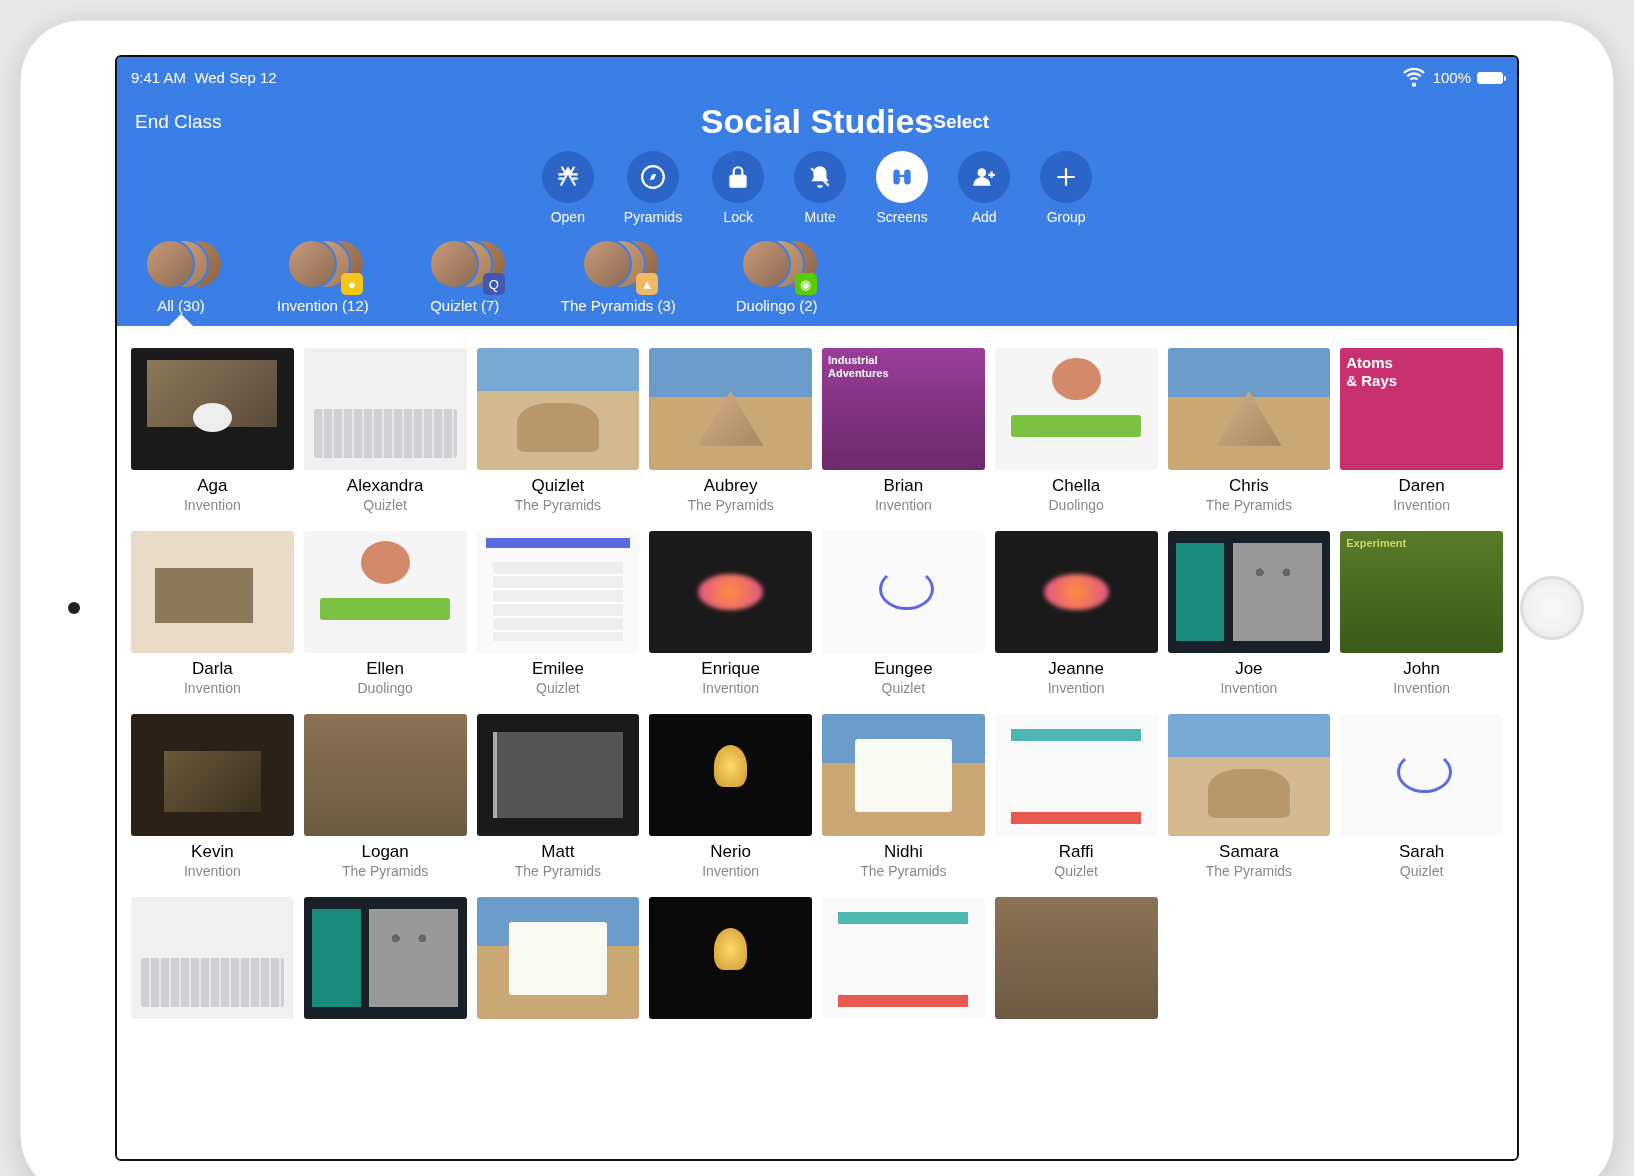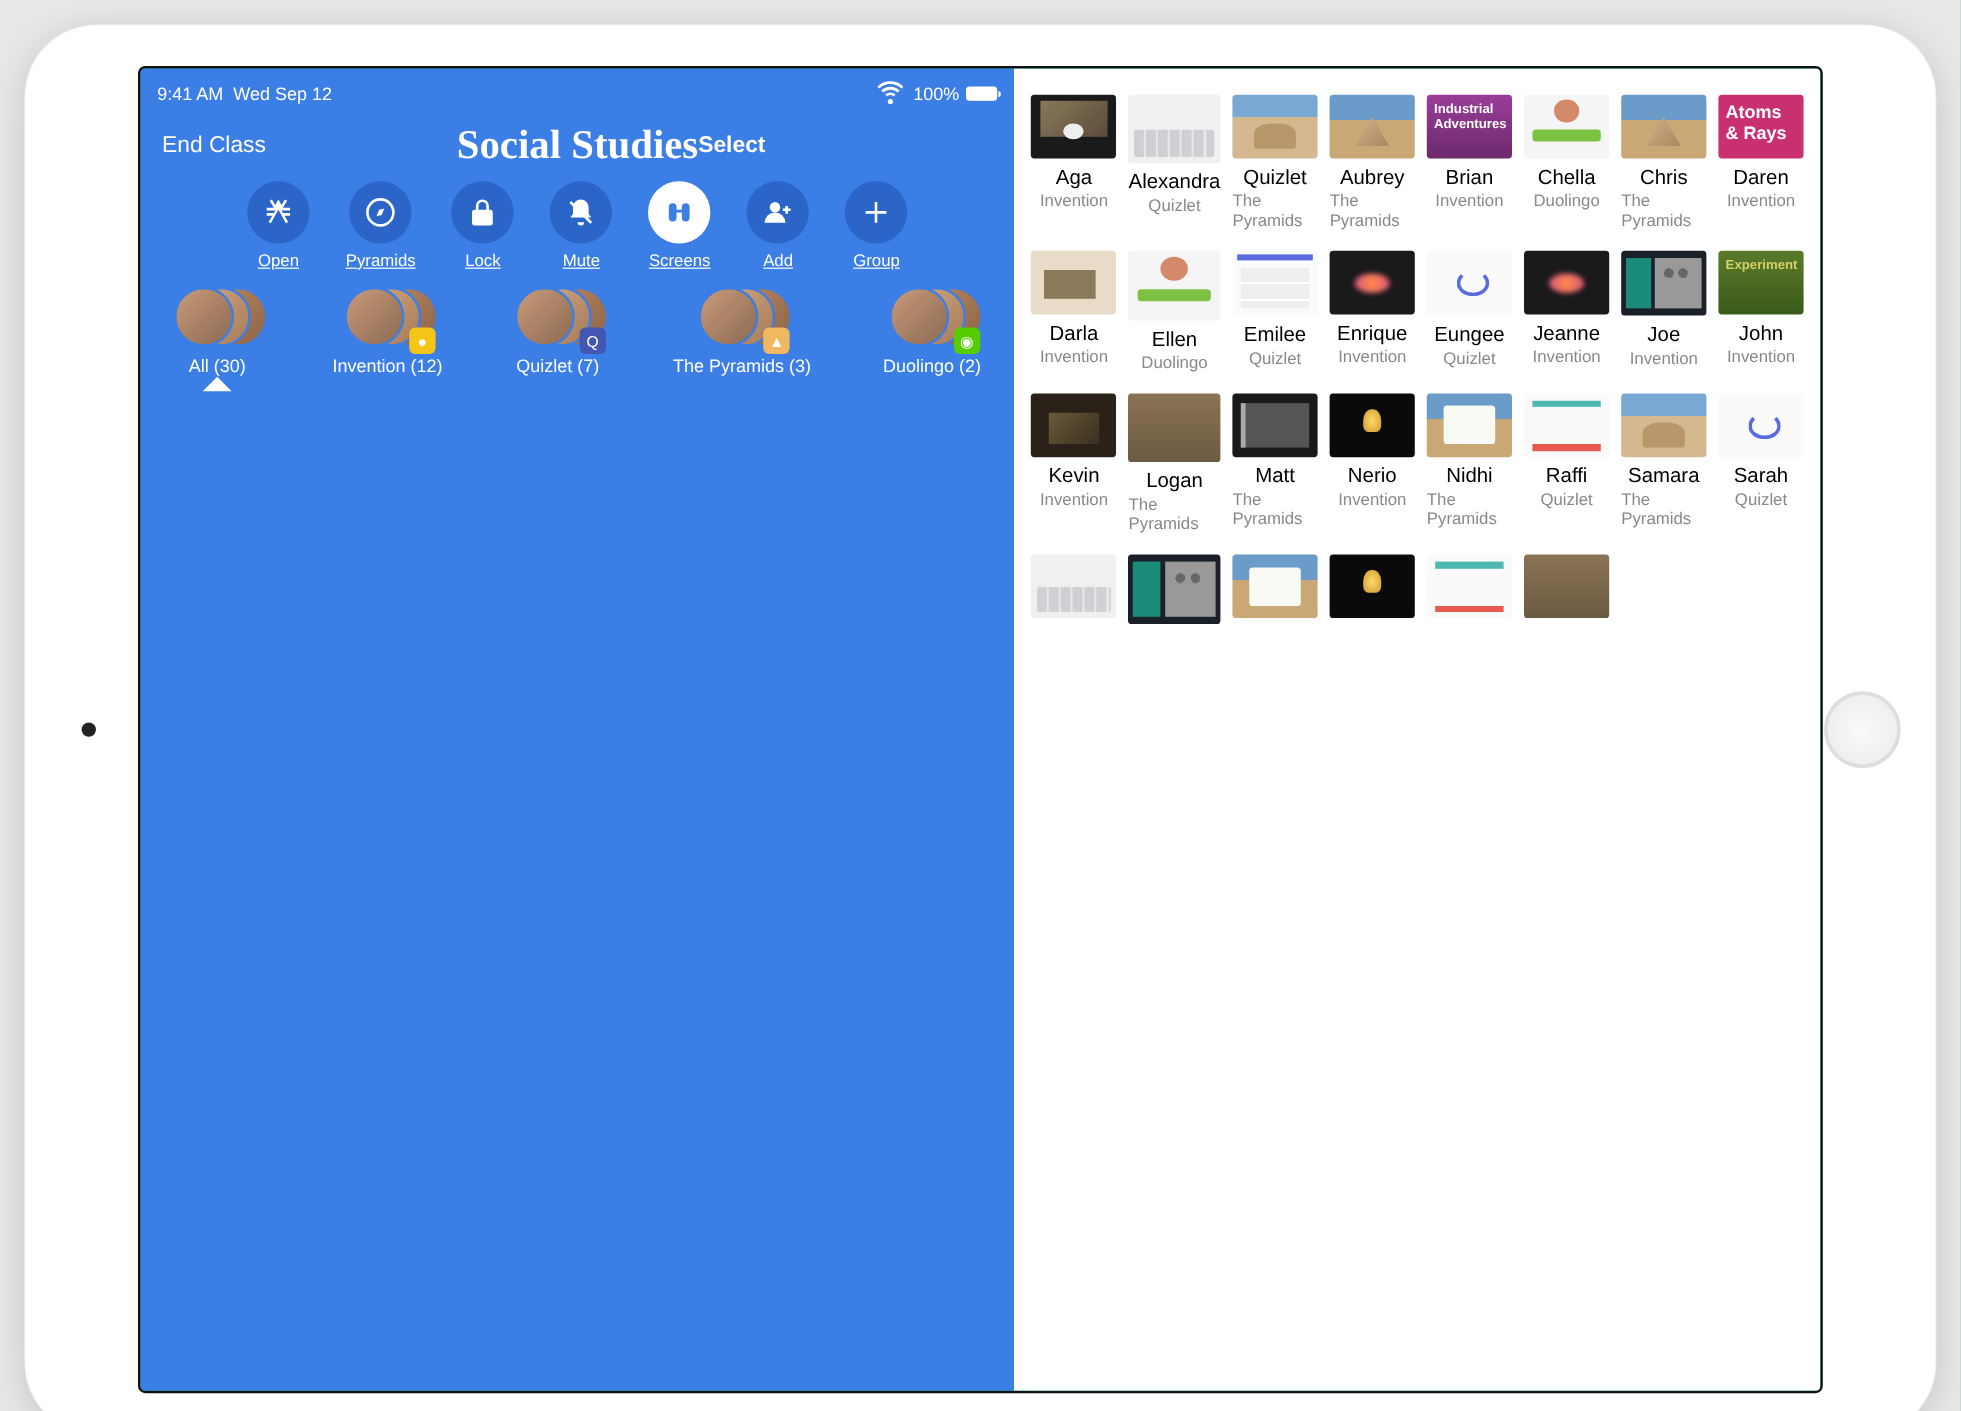--- a/index.html
+++ b/index.html
@@ -38,26 +38,26 @@
   top: 50%;
   transform: translateY(-50%);
   width: 64px;
   height: 64px;
   border: 3px solid #ddd;
   background: radial-gradient(#fafafa, #eaeaea);
   border-radius: 50%;
 }
 .screen {
   flex: 1;
-  background: #14b8a6;
+  background: #3b82f6;
   border: 2px solid #111;
   border-radius: 6px;
   overflow: hidden;
   display: flex;
-  flex-direction: row;
+  flex-direction: column;
 }
 .header {
   background: #3b7ee6;
   color: #fff;
   padding-bottom: 12px;
   position: relative;
 }
 .status-bar {
   display: flex;
   justify-content: space-between;
@@ -76,35 +76,34 @@
 .battery-icon::after {
   content: ''; position: absolute; right: -4px; top: 3px;
   width: 2px; height: 5px; background: #fff; border-radius: 0 2px 2px 0;
 }
 .nav-row {
   display: flex;
   align-items: center;
   padding: 8px 18px 0;
 }
 .nav-left { flex: 1; font-size: 19px; font-weight: 400; }
-.nav-title { flex: 0 0 auto; font-size: 34px; font-weight: 700; text-align: left; font-family: Liberation Serif, serif; }
+.nav-title { flex: 0 0 auto; font-size: 34px; font-weight: 700; text-align: left; }
 .nav-right { flex: 1; text-align: left; font-size: 19px; font-weight: 700; }
 .action-row {
   display: flex;
   justify-content: center;
   gap: 30px;
   margin-top: 10px;
 }
 .action-btn {
   display: flex;
   flex-direction: column;
   align-items: center;
   gap: 6px;
   cursor: pointer;
-  text-decoration: underline;
 }
 .action-circle {
   width: 52px; height: 52px;
   background: #2c65c8;
   border-radius: 50%;
   display: flex;
   align-items: center;
   justify-content: center;
   color: #fff;
 }

